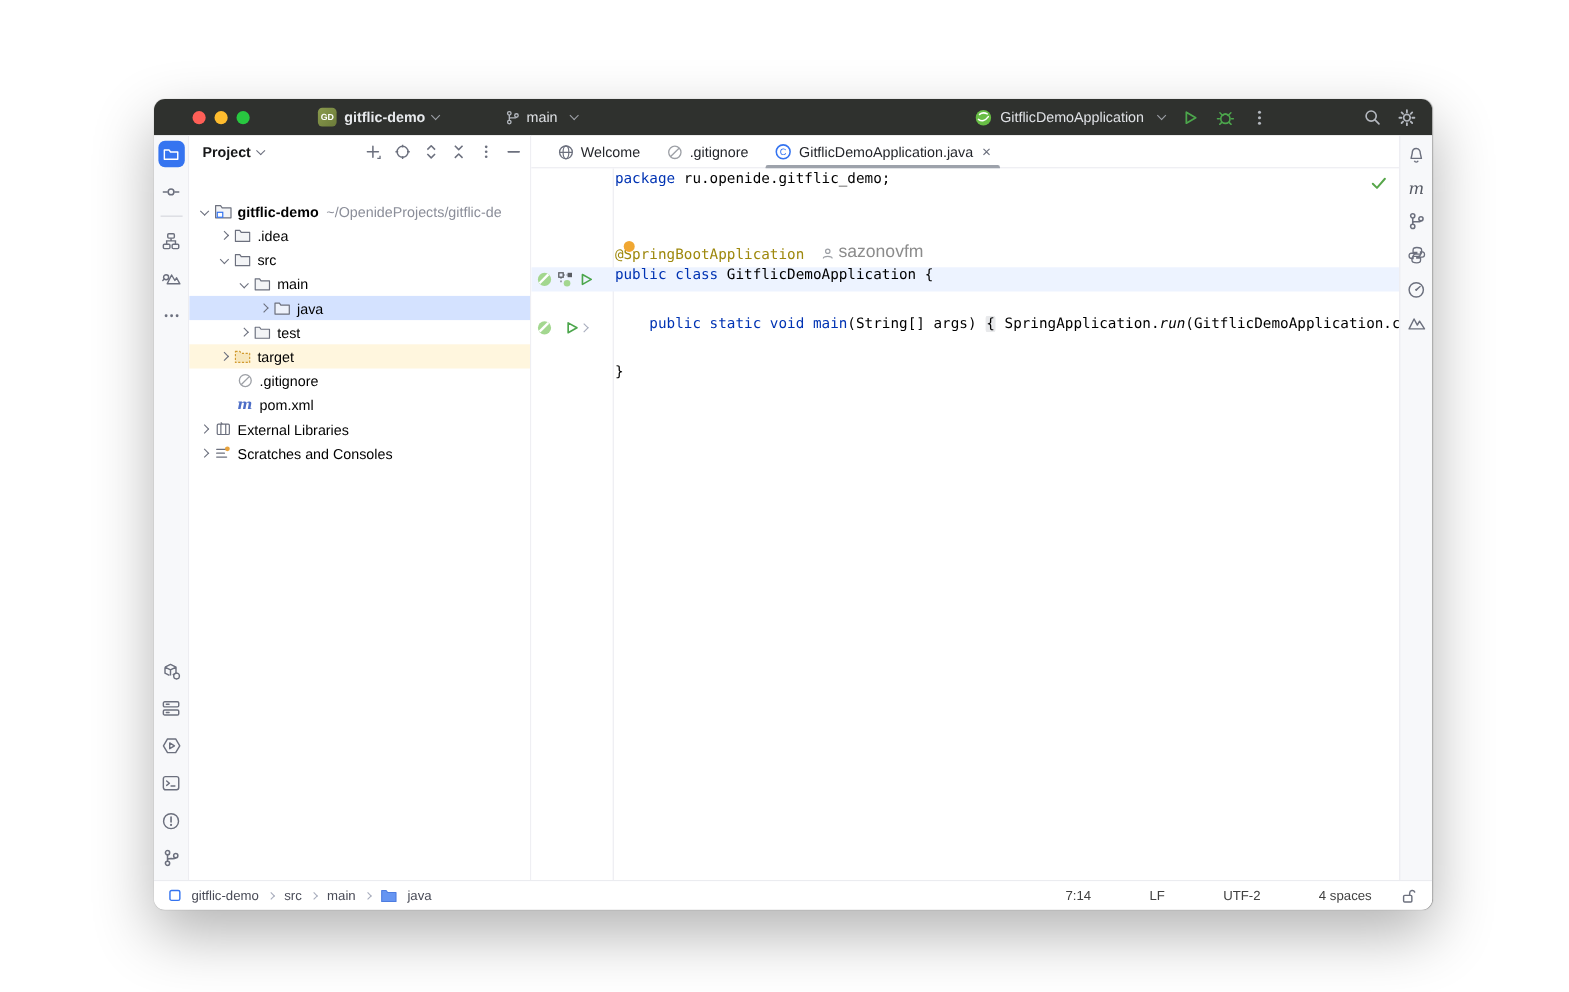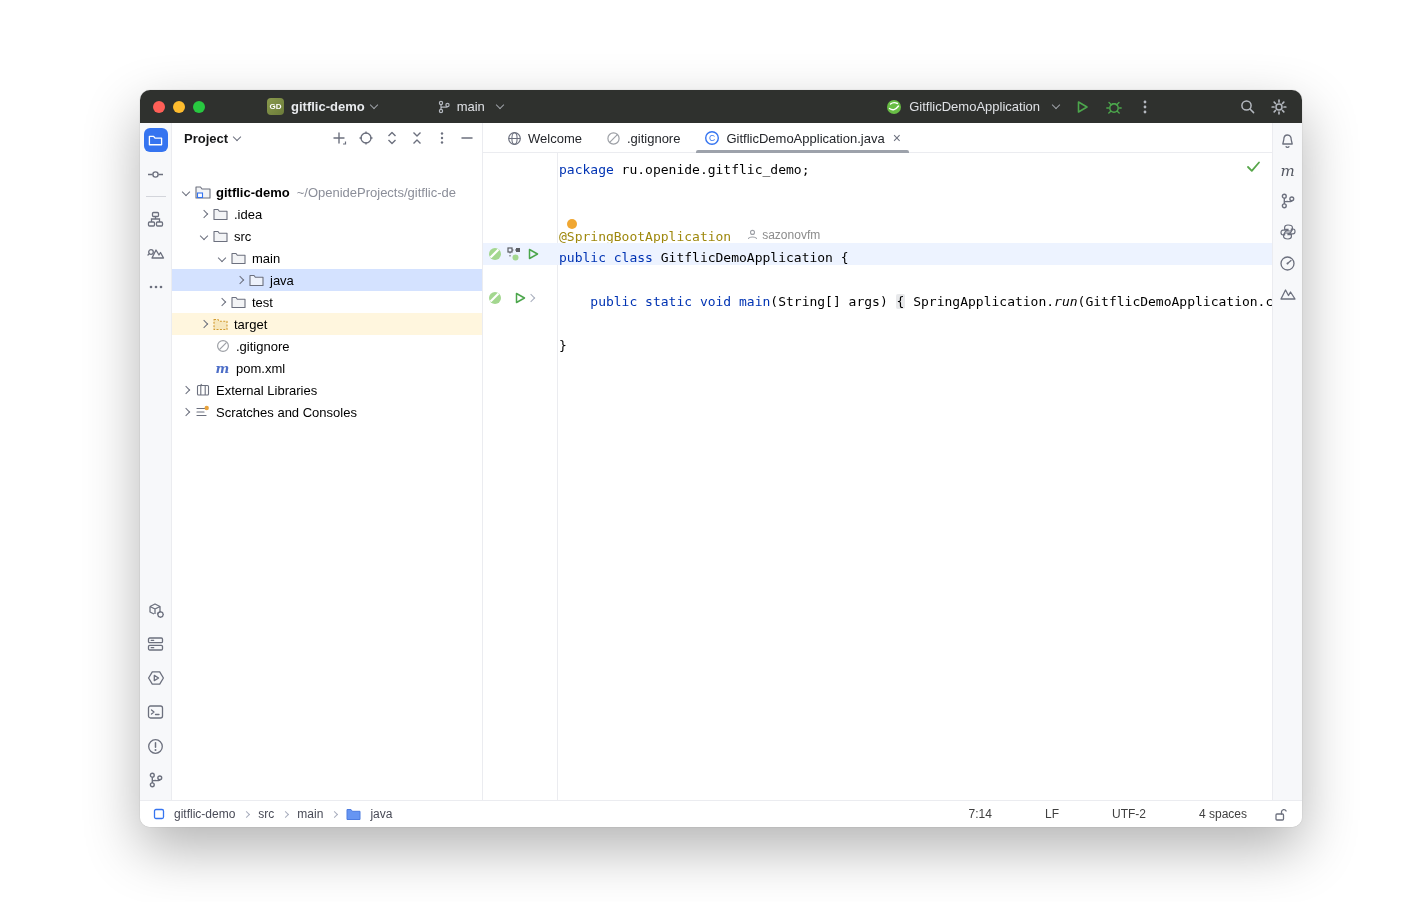--- a/index.html
+++ b/index.html
@@ -4,21 +4,21 @@
 <style>
   * { margin:0; padding:0; box-sizing:border-box; }
   html,body { width:1426px; height:902px; background:#ffffff; font-family:"Liberation Sans", sans-serif; }
   .stage { position:relative; width:1426px; height:902px; background:#ffffff; overflow:hidden; }
 
   .window { position:absolute; left:140px; top:90px; width:1162px; height:737px;
     border-radius:10px; overflow:hidden; background:#ffffff;
     box-shadow:0 22px 55px rgba(0,0,0,.30), 0 0 1px rgba(0,0,0,.35); display:flex; flex-direction:column; }
 
   
-  .titlebar { height:33px; background:#2f312e; display:flex; align-items:center; flex:none; color:#dfe1e5; font-size:13px; }
+  .titlebar { height:33px; background:#2f312e; display:flex; align-items:center; flex:none; color:#dfe1e5; font-size:13px;padding-left:22px; }
   .traffic { display:flex; gap:8px; margin-left:13px; }
   .tl { width:12px; height:12px; border-radius:50%; }
   .tl.red{ background:#ff5f57; } .tl.yel{ background:#febc2e; } .tl.grn{ background:#28c840; }
   .proj-badge { width:17px; height:17px; border-radius:4px; background:linear-gradient(135deg,#8a9a4d,#6c7c3a);
     color:#fff; font-size:8px; font-weight:bold; display:flex; align-items:center; justify-content:center; margin-left:62px; }
   .tb-name { font-weight:bold; margin-left:7px; color:#e8eaed; }
   .chev { display:inline-block; width:6px; height:6px; border-right:1.5px solid #9da0a6; border-bottom:1.5px solid #9da0a6; transform:rotate(45deg); margin-left:6px; margin-top:-3px; }
   .branch { display:flex; align-items:center; margin-left:60px; gap:6px; }
   .tb-right { margin-left:auto; display:flex; align-items:center; gap:14px; margin-right:14px; }
   .runcfg { display:flex; align-items:center; gap:7px; }
@@ -56,32 +56,32 @@
 
   
   .editor-col { flex:1; min-width:0; display:flex; flex-direction:column; background:#fff; }
   .tabbar { height:30px; flex:none; border-bottom:1px solid #ebecf0; display:flex; align-items:flex-start; padding-left:12px; font-size:13px; color:#24262b; }
   .tab { height:30px; display:flex; align-items:center; gap:6px; padding:0 12px; position:relative; }
   .tab .close { color:#6c707e; font-size:14px; margin-left:2px; line-height:1; }
   .tab-underline { position:absolute; left:4px; right:4px; bottom:0; height:3px; background:#9da2ab; border-radius:2px 2px 0 0; }
 
   .code-area { flex:1; position:relative; font-family:"DejaVu Sans Mono", monospace; font-size:13px; color:#000; padding-top:2px; overflow:hidden; }
   .gutline { position:absolute; left:74px; top:0; bottom:0; width:1px; background:#ebecf0; }
-  .crow { height:22px; display:flex; align-items:flex-end; position:relative; }
+  .crow { height:22px; display:flex; align-items:flex-start; position:relative; }
   .crow.caret { background:#edf3ff; }
   .gut { width:76px; flex:none; position:relative; height:22px; }
   .gut .gi { position:absolute; top:4px; }
   .gut .foldchev { position:absolute; right:25px; top:8px; width:6px; height:6px; border-right:1.5px solid #a8adbd; border-bottom:1.5px solid #a8adbd; transform:rotate(-45deg); }
   .ctext { white-space:pre; overflow:hidden; flex:1; }
   .kw { color:#0033b3; }
   .ann { color:#9e880d; }
   .fold { background:#e8e9eb; border-radius:2px; padding:0 3px; color:#33363b; }
   .fbrace { background:#e8e9eb; border-radius:2px; padding:0 1px; }
   .ital { font-style:italic; }
-  .author { color:#8c8c8c; font-family:"Liberation Sans", sans-serif; font-size:12px; margin-left:16px; display:inline-flex; align-items:center; gap:4px; }
+  .author { color:#8c8c8c; font-family:"Liberation Sans", sans-serif; font-size:16px; margin-left:16px; display:inline-flex; align-items:center; gap:4px; }
   .odot { position:absolute; width:10px; height:10px; border-radius:50%; background:#f0a732; left:84px; top:-2px; }
   .echeck { position:absolute; top:7px; right:11px; }
 
   .rightbar { width:30px; flex:none; background:#f7f8fa; border-left:1px solid #ebecf0;
     display:flex; flex-direction:column; align-items:center; padding-top:10px; gap:14px; }
   .rb-m { font-family:"DejaVu Serif", serif; font-style:italic; color:#545862; font-size:15px; line-height:1; }
 
   
   .statusbar { height:27px; flex:none; border-top:1px solid #ebecf0; background:#fff; display:flex; align-items:center; font-size:12px; color:#494b57; padding:0 14px 0 13px; }
   .crumbs { display:flex; align-items:center; gap:9px; }

